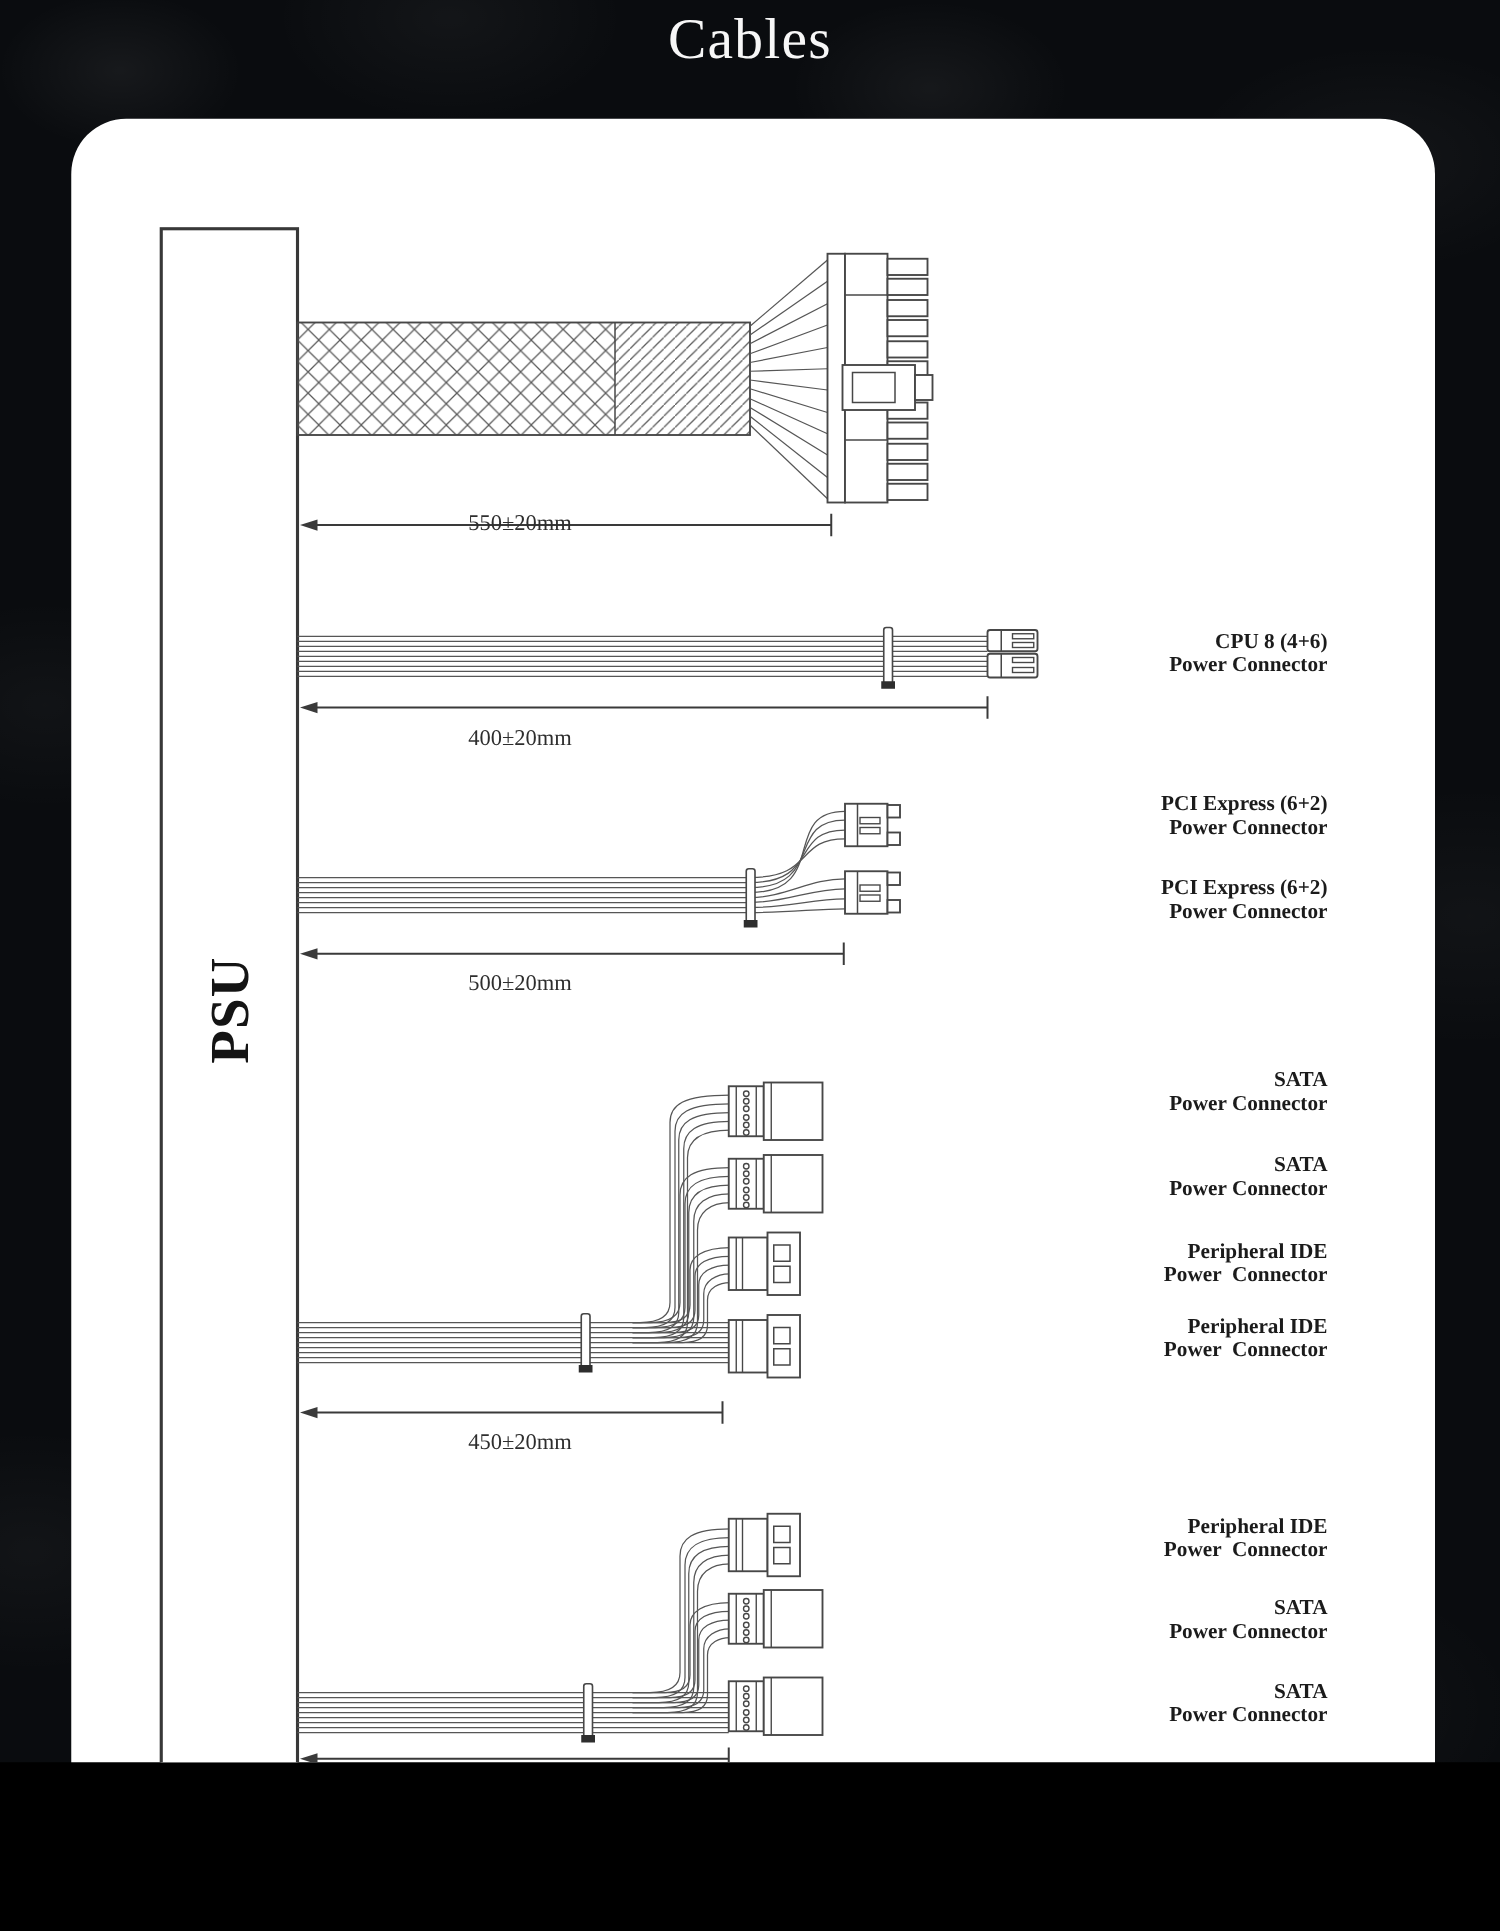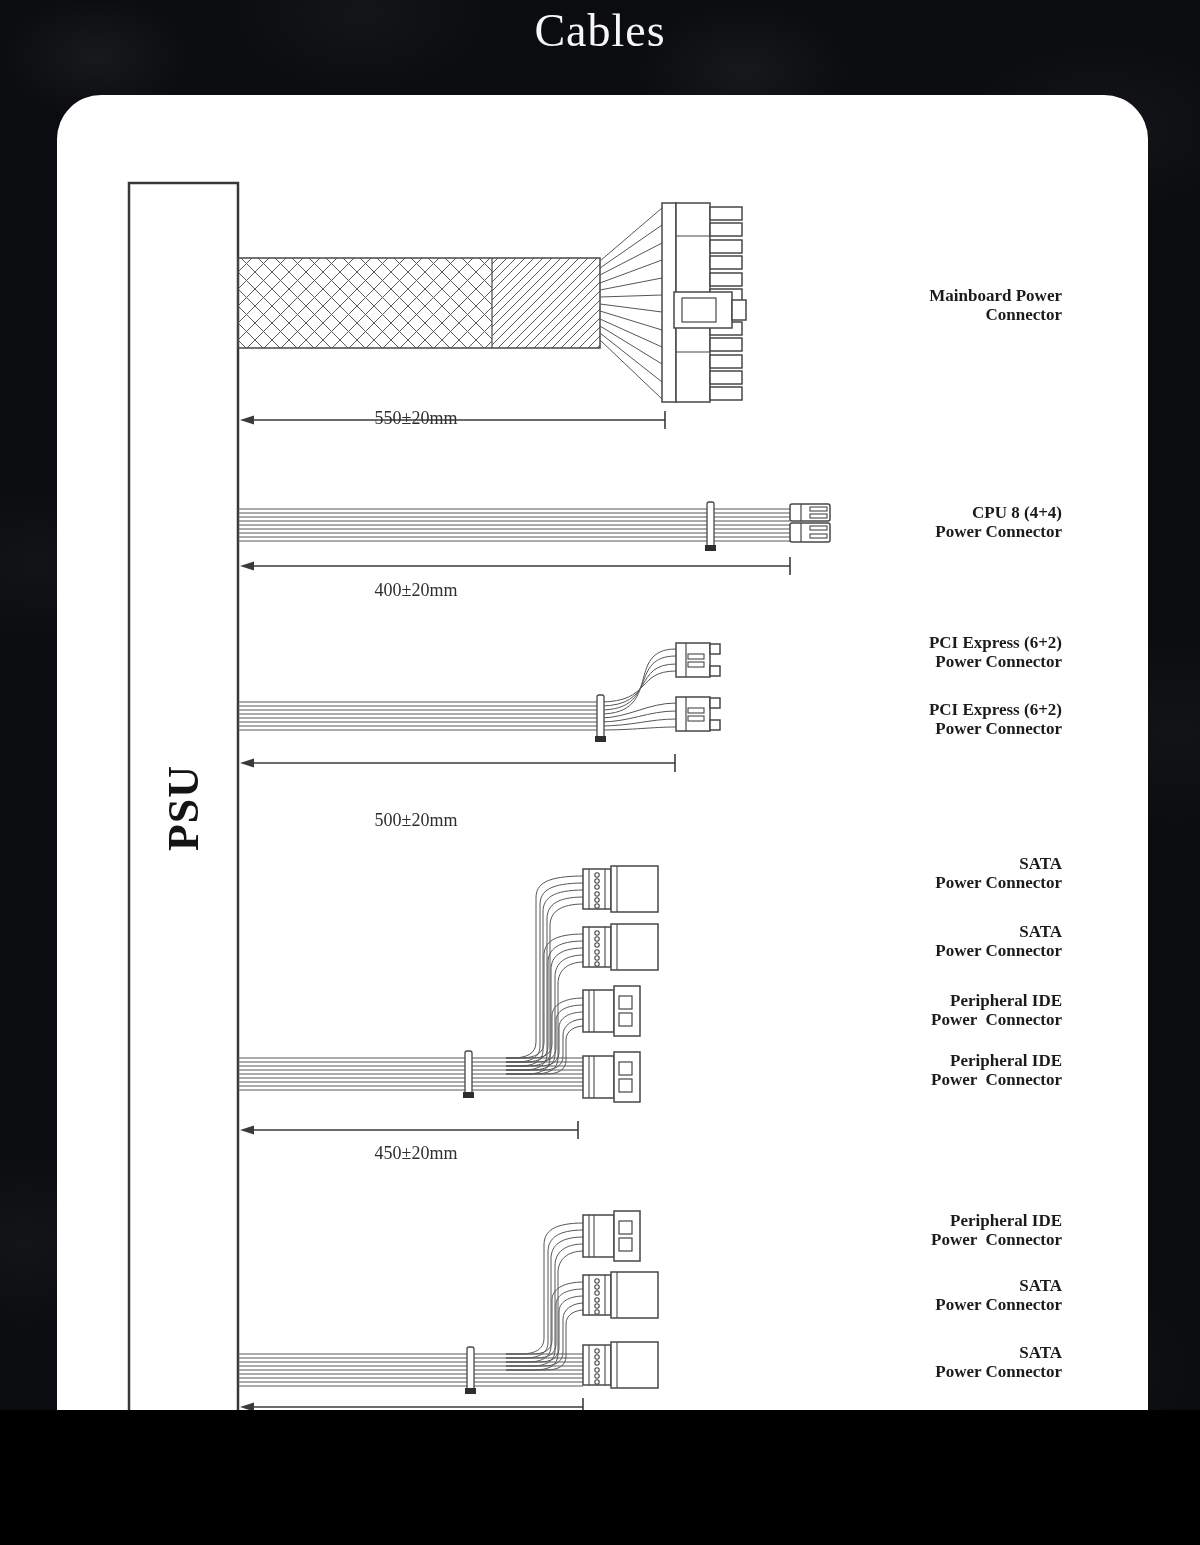--- a/index.html
+++ b/index.html
@@ -323,26 +323,22 @@
         <line x1="578" y1="1121" x2="578" y2="1139"></line>
 
         <line x1="246" y1="1407" x2="583" y2="1407"></line>
         <polygon points="240,1407 254,1402.5 254,1411.5" stroke="none"></polygon>
         <line x1="583" y1="1398" x2="583" y2="1416"></line>
       </g>
     </svg>
 
     <div class="psu-label">PSU</div>
 
-    <div class="conn-label" style="top:191px;">
-      <div>Mainboard Power</div>
-      <div>Connector</div>
-    </div>
     <div class="conn-label" style="top:408px;">
-      <div>CPU 8 (4+4)</div>
+      <div>CPU 8 (4+6)</div>
       <div>Power Connector</div>
     </div>
     <div class="conn-label" style="top:538px;">
       <div>PCI Express (6+2)</div>
       <div>Power Connector</div>
     </div>
     <div class="conn-label" style="top:605px;">
       <div>PCI Express (6+2)</div>
       <div>Power Connector</div>
     </div>
@@ -370,18 +366,18 @@
       <div>SATA</div>
       <div>Power Connector</div>
     </div>
     <div class="conn-label" style="top:1248px;">
       <div>SATA</div>
       <div>Power Connector</div>
     </div>
 
     <div class="dim-text" style="left:289px;top:313px;">550±20mm</div>
     <div class="dim-text" style="left:289px;top:485px;">400±20mm</div>
-    <div class="dim-text" style="left:289px;top:715px;">500±20mm</div>
+    <div class="dim-text" style="left:289px;top:681px;">500±20mm</div>
     <div class="dim-text" style="left:289px;top:1048px;">450±20mm</div>
     <div class="dim-text" style="left:289px;top:1326px;">450±20mm</div>
 
   </div>
 </div>
 
 </body></html>

